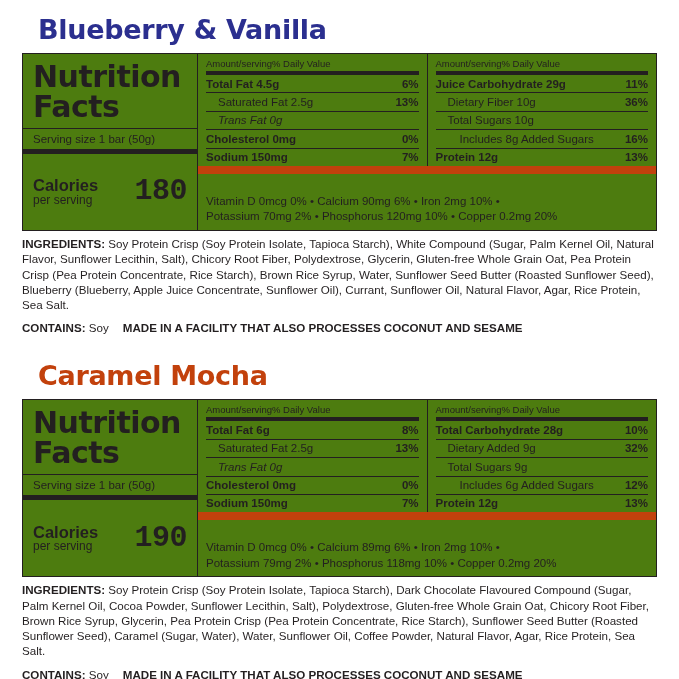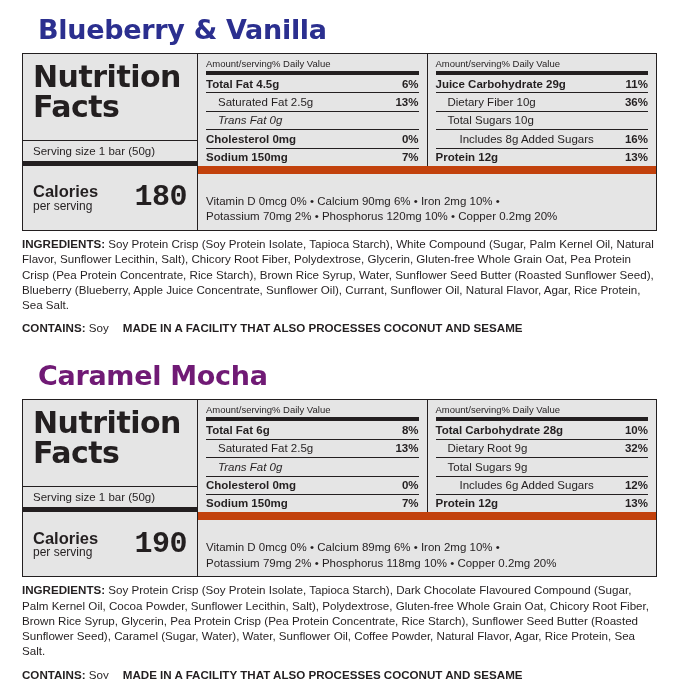--- a/index.html
+++ b/index.html
@@ -32,21 +32,21 @@
     font-size: 27px;
     letter-spacing: -0.3px;
     color: #2b2f8f;
     margin: 14px 0 8px 16px;
   }
   .product-title.dark { color: #231f20; }
 
   
   .nf {
     border: 1.5px solid #231f20;
-    background: #e5e5e5;
+    background: #4d7c0f;
     display: flex;
     flex-direction: row;
     font-family: "Liberation Sans", sans-serif;
   }
   .nf-left {
     width: 175px;
     border-right: 1.5px solid #231f20;
     padding: 0;
     display: flex;
     flex-direction: column;
@@ -58,21 +58,20 @@
     line-height: 1.0;
     padding: 8px 8px 6px 10px;
     letter-spacing: -0.5px;
   }
   .nf-title span { display: block; }
   .nf-serving {
     border-top: 1.5px solid #231f20;
     font-size: 11.5px;
     padding: 4px 6px 4px 10px;
     font-weight: normal;
-    margin-top: 12px;
   }
   .nf-cal {
     border-top: 5px solid #231f20;
     display: flex;
     align-items: center;
     justify-content: space-between;
     padding: 4px 10px 5px 10px;
     flex: 1;
   }
   .nf-cal-lab {
@@ -245,21 +244,21 @@
     <div class="ingr">
       <span class="lab">INGREDIENTS:</span><span> Soy Protein Crisp (Soy Protein Isolate, Tapioca Starch), White Compound (Sugar, Palm Kernel Oil, Natural Flavor, Sunflower Lecithin, Salt), Chicory Root Fiber, Polydextrose, Glycerin, Gluten-free Whole Grain Oat, Pea Protein Crisp (Pea Protein Concentrate, Rice Starch), Brown Rice Syrup, Water, Sunflower Seed Butter (Roasted Sunflower Seed), Blueberry (Blueberry, Apple Juice Concentrate, Sunflower Oil), Currant, Sunflower Oil, Natural Flavor, Agar, Rice Protein, Sea Salt.</span>
     </div>
 
     <div class="contains">
       <span class="lab">CONTAINS:</span><span> Soy</span><span class="facility">MADE IN A FACILITY THAT ALSO PROCESSES COCONUT AND SESAME</span>
     </div>
   </div>
 
   <div class="panel second">
-    <div class="product-title dark" style="color: #701a75;">Caramel Mocha</div>
+    <div class="product-title dark" style="color: #c2410c;">Caramel Mocha</div>
 
     <div class="nf">
       <div class="nf-left">
         <div class="nf-title">
           <span>Nutrition</span>
           <span>Facts</span>
         </div>
         <div class="nf-serving">Serving size 1 bar (50g)</div>
         <div class="nf-cal">
           <div class="nf-cal-lab">
@@ -302,21 +301,21 @@
           <div class="nf-col col2">
             <div class="nf-colhead">
               <span>Amount/serving</span>
               <span>% Daily Value</span>
             </div>
             <div class="nf-row thick">
               <span class="nm b">Total Carbohydrate 28g</span>
               <span class="dv">10%</span>
             </div>
             <div class="nf-row">
-              <span class="nm ind1">Dietary Root 9g</span>
+              <span class="nm ind1">Dietary Added 9g</span>
               <span class="dv">32%</span>
             </div>
             <div class="nf-row">
               <span class="nm ind1">Total Sugars 9g</span>
               <span class="dv"></span>
             </div>
             <div class="nf-row">
               <span class="nm ind2">Includes 6g Added Sugars</span>
               <span class="dv">12%</span>
             </div>

